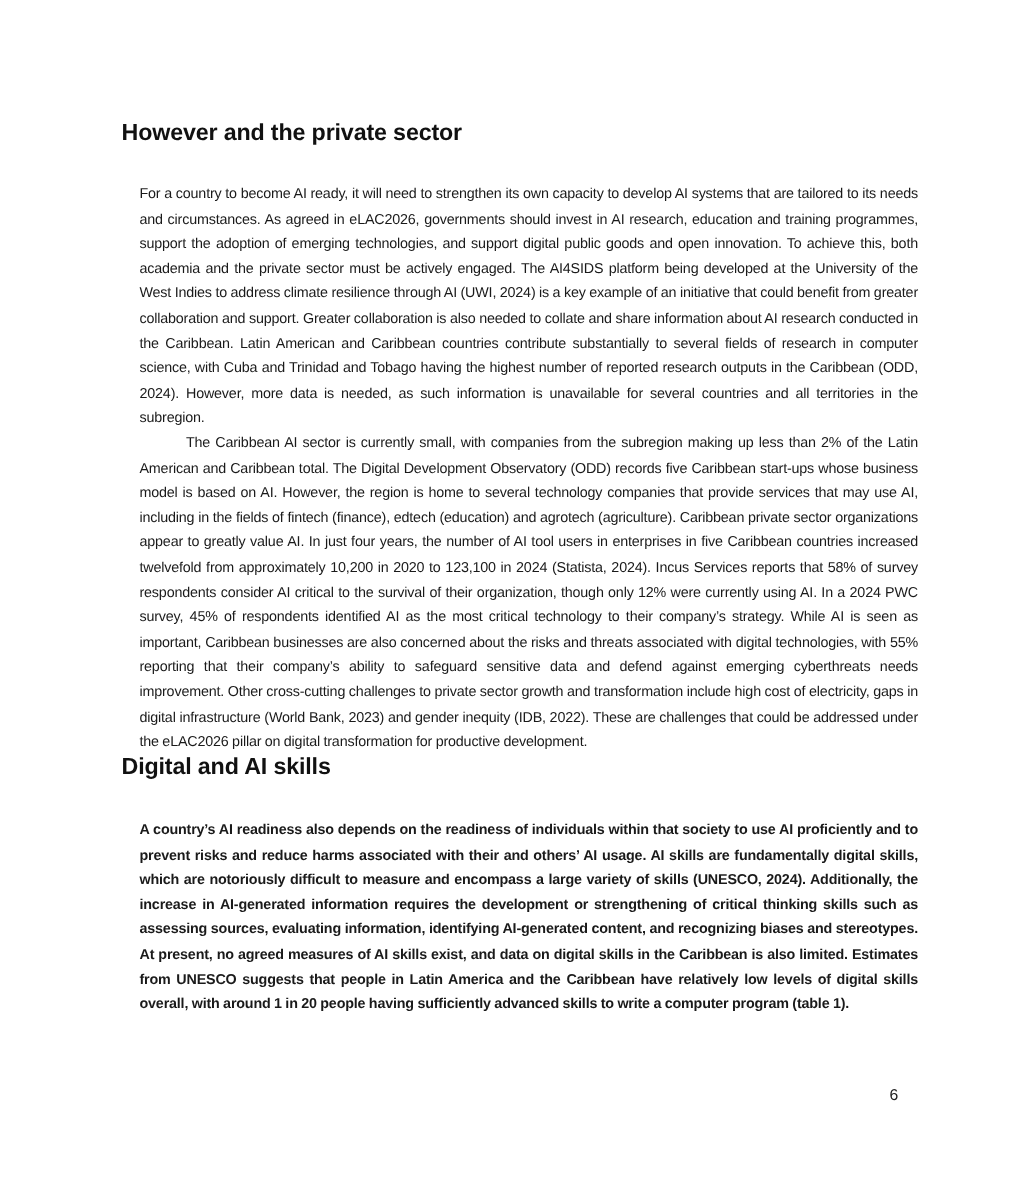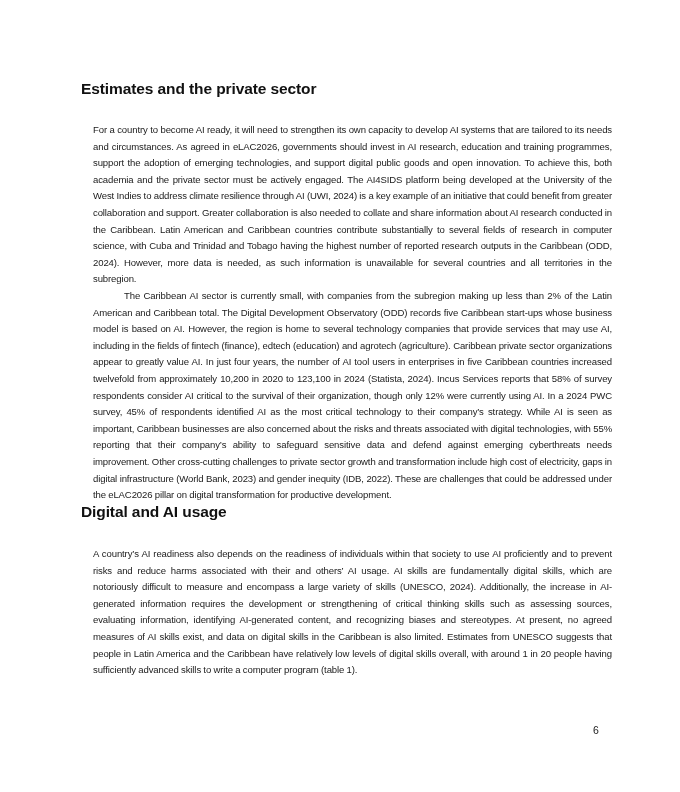--- a/index.html
+++ b/index.html
@@ -7,26 +7,26 @@
          font-family: "Liberation Sans", "DejaVu Sans", sans-serif; color: #1a1a1a; }
   .page { position: absolute; left: 81px; top: 78px; width: 519px; }
   h2 { font-family: "Liberation Sans", sans-serif; font-weight: bold; font-size: 15.5px;
        margin: 0; color: #111; letter-spacing: -0.1px; }
   .h1 { position: absolute; top: 2px; left: 0; }
   .h2sec { position: absolute; top: 425px; left: 0; }
   p { margin: 12px; font-size: 9.55px; line-height: 16.6px; text-align: justify;
       letter-spacing: -0.12px; word-spacing: -0.2px; }
   .p1 { position: absolute; top: 32px; left: 0; width: 519px; }
   .p2 { position: absolute; top: 198px; left: 0; width: 519px; text-indent: 31px; }
-  .p3 { position: absolute; top: 456px; left: 0; width: 519px; }
+  .p3 { position: absolute; top: 456px; left: 0; width: 519px; font-weight: bold; }
   .pagenum { position: absolute; left: 593px; top: 724px; font-size: 10.5px; color: #222; }
 </style>
 </head>
 <body>
 
 <div class="page">
-  <h2 class="h1">Estimates and the private sector</h2>
+  <h2 class="h1">However and the private sector</h2>
   <p class="p1">For a country to become AI ready, it will need to strengthen its own capacity to develop AI systems that are tailored to its needs and circumstances. As agreed in eLAC2026, governments should invest in AI research, education and training programmes, support the adoption of emerging technologies, and support digital public goods and open innovation. To achieve this, both academia and the private sector must be actively engaged. The AI4SIDS platform being developed at the University of the West Indies to address climate resilience through AI (UWI, 2024) is a key example of an initiative that could benefit from greater collaboration and support. Greater collaboration is also needed to collate and share information about AI research conducted in the Caribbean. Latin American and Caribbean countries contribute substantially to several fields of research in computer science, with Cuba and Trinidad and Tobago having the highest number of reported research outputs in the Caribbean (ODD, 2024). However, more data is needed, as such information is unavailable for several countries and all territories in the subregion.</p>
   <p class="p2">The Caribbean AI sector is currently small, with companies from the subregion making up less than 2% of the Latin American and Caribbean total. The Digital Development Observatory (ODD) records five Caribbean start-ups whose business model is based on AI. However, the region is home to several technology companies that provide services that may use AI, including in the fields of fintech (finance), edtech (education) and agrotech (agriculture). Caribbean private sector organizations appear to greatly value AI. In just four years, the number of AI tool users in enterprises in five Caribbean countries increased twelvefold from approximately 10,200 in 2020 to 123,100 in 2024 (Statista, 2024). Incus Services reports that 58% of survey respondents consider AI critical to the survival of their organization, though only 12%  were currently using AI. In a 2024 PWC survey, 45% of respondents identified AI as the most critical technology to their company’s strategy. While AI is seen as important, Caribbean businesses are also concerned about the risks and threats associated with digital technologies, with 55%  reporting that their company’s ability to safeguard sensitive data and defend against emerging cyberthreats needs improvement. Other cross-cutting challenges to private sector growth and transformation include high cost of electricity, gaps in digital infrastructure (World Bank, 2023) and gender inequity (IDB, 2022). These are challenges that could be addressed under the eLAC2026 pillar on digital transformation for productive development.</p>
-  <h2 class="h2sec">Digital and AI usage</h2>
+  <h2 class="h2sec">Digital and AI skills</h2>
   <p class="p3">A country’s AI readiness also depends on the readiness of individuals within that society to use AI proficiently and to prevent risks and reduce harms associated with their and others’ AI usage. AI skills are fundamentally digital skills, which are notoriously difficult to measure and encompass a large variety of skills (UNESCO, 2024). Additionally, the increase in AI-generated information requires the development or strengthening of critical thinking skills such as assessing sources, evaluating information, identifying AI-generated content, and recognizing biases and stereotypes. At present, no agreed measures of AI skills exist, and data on digital skills in the Caribbean is also limited. Estimates from UNESCO suggests that people in Latin America and the Caribbean have relatively low levels of digital skills overall, with around 1 in 20 people having sufficiently advanced skills to write a computer program (table 1).</p>
 </div>
 <div class="pagenum">6</div>
 
 </body></html>

